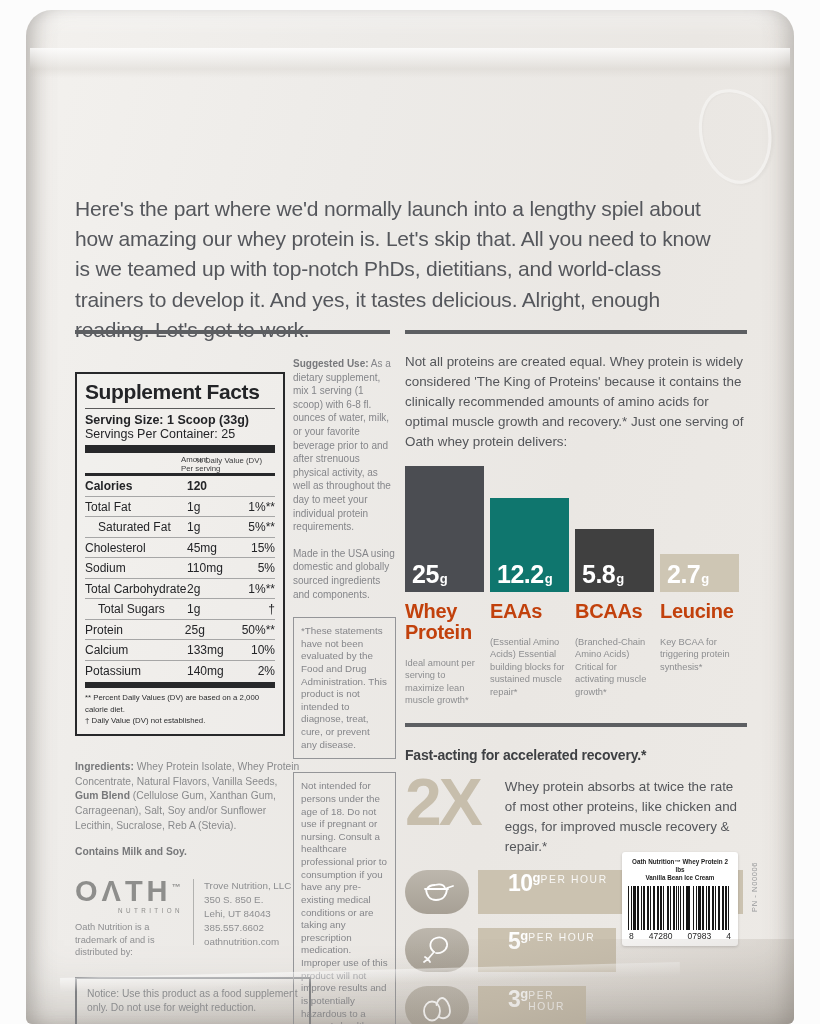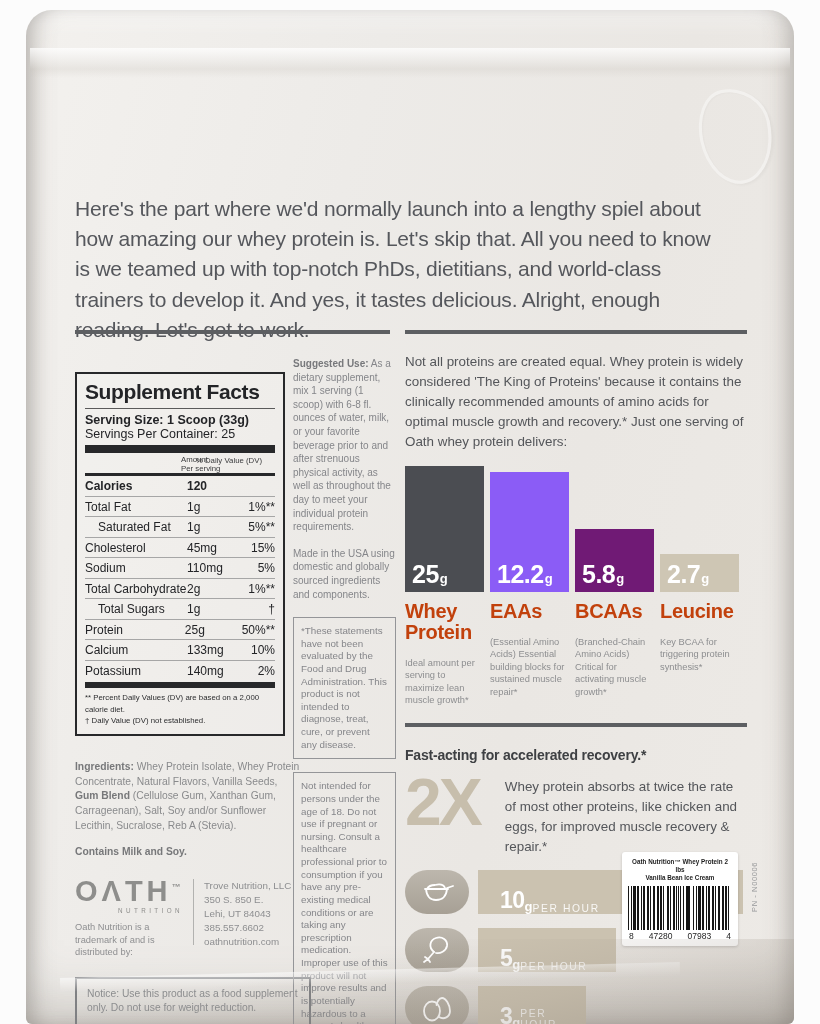--- a/index.html
+++ b/index.html
@@ -92,21 +92,21 @@
   .chart-label p { font-size:9.3px; line-height:1.35; color:#8d8e90; margin-top:14px; }
   .rule2 { height:4px; background:#5d5f62; margin-top:16px; }
   .fast-title { font-size:14px; font-weight:bold; color:#3e4043; margin-top:20px; letter-spacing:-.2px; }
   .fast-row { display:flex; margin-top:8px; }
   .fast-2x { font-size:66px; font-weight:bold; color:#c7beac; letter-spacing:-3px; line-height:.95; width:103px; }
   .fast-body { font-size:13.4px; line-height:1.5; color:#54565a; width:250px; padding-top:6px; }
   .absorb { margin-top:13px; }
   .absorb-row { display:flex; align-items:center; margin-bottom:14px; }
   .pill { width:64px; height:44px; border-radius:22px; background:linear-gradient(180deg,#bdb7ad,#a7a095);
           display:flex; align-items:center; justify-content:center; margin-right:9px; flex:none; }
-  .abar { height:44px; background:#cbc2b0; display:flex; align-items:flex-end; padding-left:22px; }
+  .abar { height:44px; background:#cbc2b0; display:flex; align-items:flex-start; padding-left:30px; }
   .abar .v { font-size:23px; font-weight:bold; color:#fff; letter-spacing:-.5px; }
   .abar .g { font-size:13px; font-weight:bold; color:#fff; }
   .abar .ph { font-size:10.3px; letter-spacing:1.6px; color:rgba(255,255,255,.88); margin-left:0; padding-top:4px; }
 
   
   .barcode { position:absolute; left:622px; top:852px; width:116px; background:#fff; border-radius:3px;
              padding:6px 6px 5px; box-shadow:0 1px 3px rgba(0,0,0,.18); }
   .bc-title { font-size:6.3px; font-weight:bold; text-align:center; line-height:1.3; color:#1d1d1d; }
   .bc-stripes { height:44px; margin-top:3px; background-color:#fff;
      background-image:
@@ -240,24 +240,24 @@
     </div>
   </div>
 
   <div class="right-col">
     <div class="protein-intro">Not all proteins are created equal. Whey protein is widely considered 'The King of Proteins' because it contains the clinically recommended amounts of amino acids for optimal muscle growth and recovery.* Just one serving of Oath whey protein delivers:</div>
 
     <div class="chart">
       <div class="bar" style="height: 126px; background: rgb(75, 77, 82);">
         <span class="bar-val"><span>25</span><span class="g">g</span></span>
       </div>
-      <div class="bar" style="height: 120px; background: #8b5cf6;">
+      <div class="bar" style="height: 94px; background: #0f766e;">
         <span class="bar-val"><span>12.2</span><span class="g">g</span></span>
       </div>
-      <div class="bar" style="height: 63px; background: #701a75;">
+      <div class="bar" style="height: 63px; background: #404040;">
         <span class="bar-val"><span>5.8</span><span class="g">g</span></span>
       </div>
       <div class="bar" style="height: 38px; background: rgb(206, 198, 180);">
         <span class="bar-val"><span>2.7</span><span class="g">g</span></span>
       </div>
     </div>
 
     <div class="chart-labels">
       <div class="chart-label">
         <h3>Whey Protein</h3>

